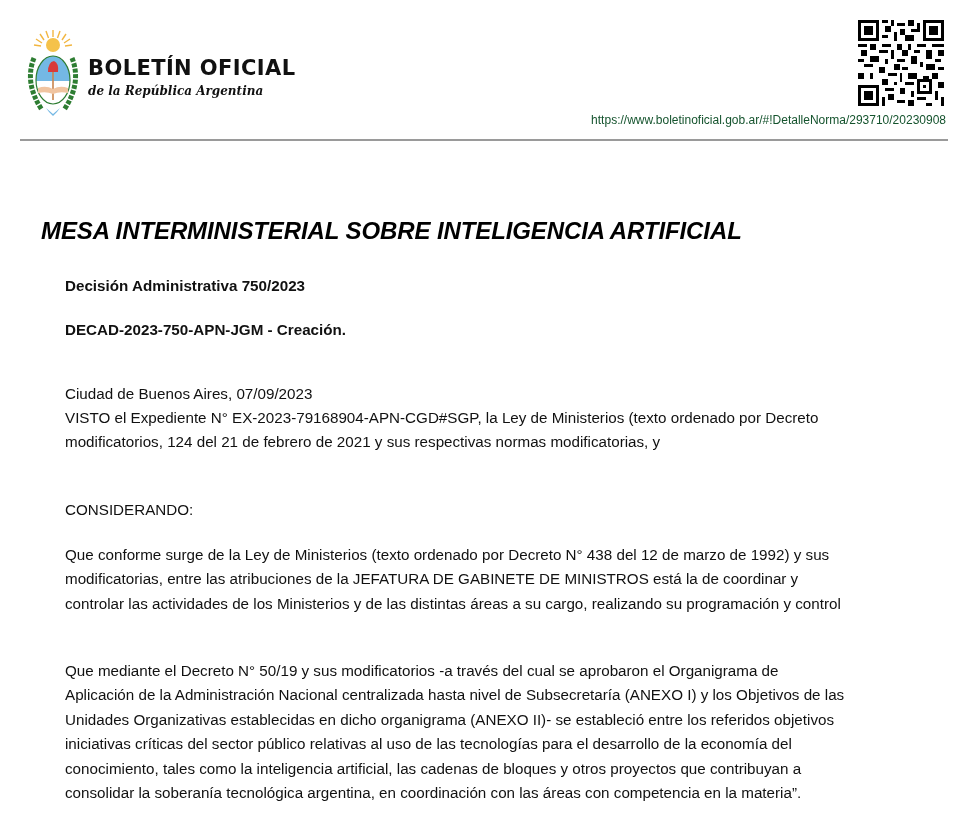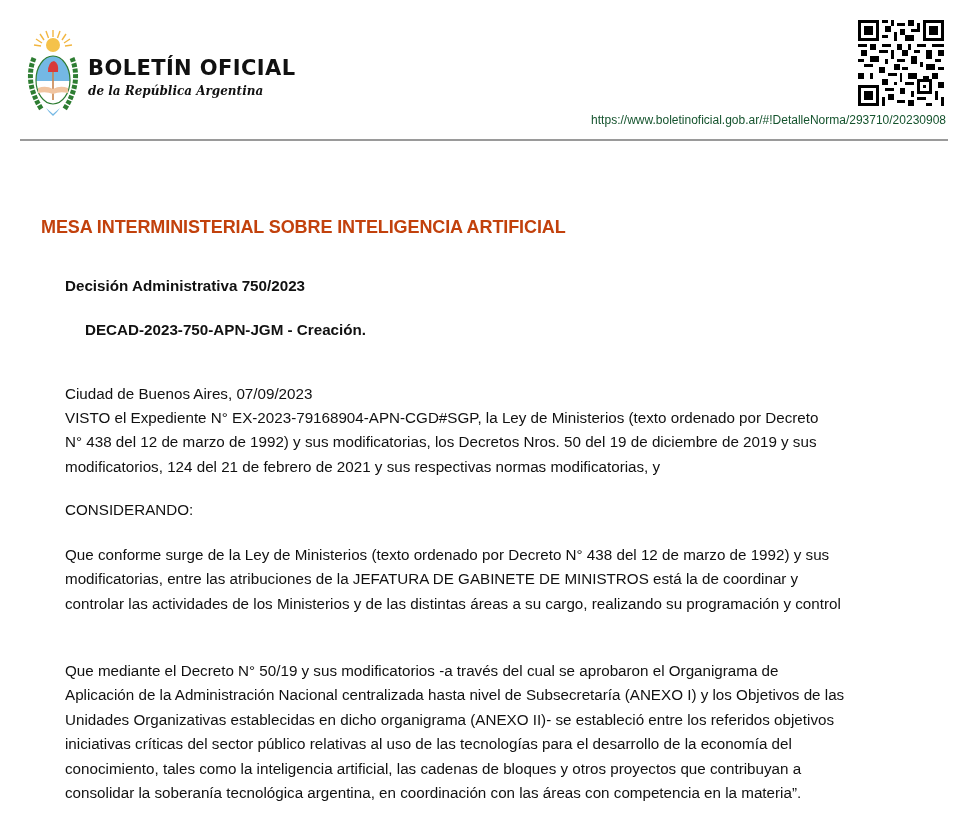--- a/index.html
+++ b/index.html
@@ -7,21 +7,21 @@
   body { position: relative; font-family: "Liberation Sans", sans-serif; color: #111111; }
 
   .header { position: absolute; left: 0; top: 0; width: 956px; height: 145px; }
   .logo { position: absolute; left: 22px; top: 28px; width: 62px; height: 90px; }
   .brand-title { position: absolute; left: 88px; top: 56px; font-family: "DejaVu Sans", sans-serif; font-weight: bold; font-size: 21px; letter-spacing: 0.4px; color: #111; white-space: nowrap; }
   .brand-sub { position: absolute; left: 88px; top: 84px; font-family: "DejaVu Serif", serif; font-style: italic; font-weight: bold; font-size: 12px; color: #111; white-space: nowrap; }
   .qr { position: absolute; left: 858px; top: 20px; width: 86px; height: 86px; }
   .url { position: absolute; right: 10px; top: 113px; font-size: 12px; color: #14532d; white-space: nowrap; }
   .separator { position: absolute; left: 20px; top: 139px; width: 928px; height: 2px; background: #9a9a9a; }
 
-  .doc-title { position: absolute; left: 41px; top: 217px; font-weight: bold; font-size: 18px; color: #c2410c; white-space: nowrap; letter-spacing: -0.1px; }
+  .doc-title { position: absolute; left: 41px; top: 217px; font-weight: bold; font-size: 24px; color: #000000; white-space: nowrap; letter-spacing: -0.1px; font-style: italic; }
   .p { position: absolute; left: 65px; font-size: 15.2px; line-height: 24.4px; color: #111; white-space: nowrap; }
   .p.bold { font-weight: bold; }
   .line { display: block; white-space: nowrap; }
 </style>
 </head>
 <body>
 
 <div class="header">
   <svg class="logo" viewBox="0 0 62 90">
 
@@ -141,26 +141,25 @@
     </g>
   </svg>
 
   <div class="url">https://www.boletinoficial.gob.ar/#!DetalleNorma/293710/20230908</div>
   <div class="separator"></div>
 </div>
 
 <div class="doc-title">MESA INTERMINISTERIAL SOBRE INTELIGENCIA ARTIFICIAL</div>
 
 <div class="p bold" style="top:274px;">Decisión Administrativa 750/2023</div>
-<div class="p bold" style="top:318px;margin-left:20px;">DECAD-2023-750-APN-JGM - Creación.</div>
+<div class="p bold" style="top:318px;">DECAD-2023-750-APN-JGM - Creación.</div>
 <div class="p" style="top:382px;">Ciudad de Buenos Aires, 07/09/2023</div>
 
 <div class="p" style="top:406px;">
   <span class="line">VISTO el Expediente N° EX-2023-79168904-APN-CGD#SGP, la Ley de Ministerios (texto ordenado por Decreto</span>
-  <span class="line">N° 438 del 12 de marzo de 1992) y sus modificatorias, los Decretos Nros. 50 del 19 de diciembre de 2019 y sus</span>
   <span class="line">modificatorios, 124 del 21 de febrero de 2021 y sus respectivas normas modificatorias, y</span>
 </div>
 
 <div class="p" style="top:498px;">CONSIDERANDO:</div>
 
 <div class="p" style="top:543px;">
   <span class="line">Que conforme surge de la Ley de Ministerios (texto ordenado por Decreto N° 438 del 12 de marzo de 1992) y sus</span>
   <span class="line">modificatorias, entre las atribuciones de la JEFATURA DE GABINETE DE MINISTROS está la de coordinar y</span>
   <span class="line">controlar las actividades de los Ministerios y de las distintas áreas a su cargo, realizando su programación y control</span>
 </div>

